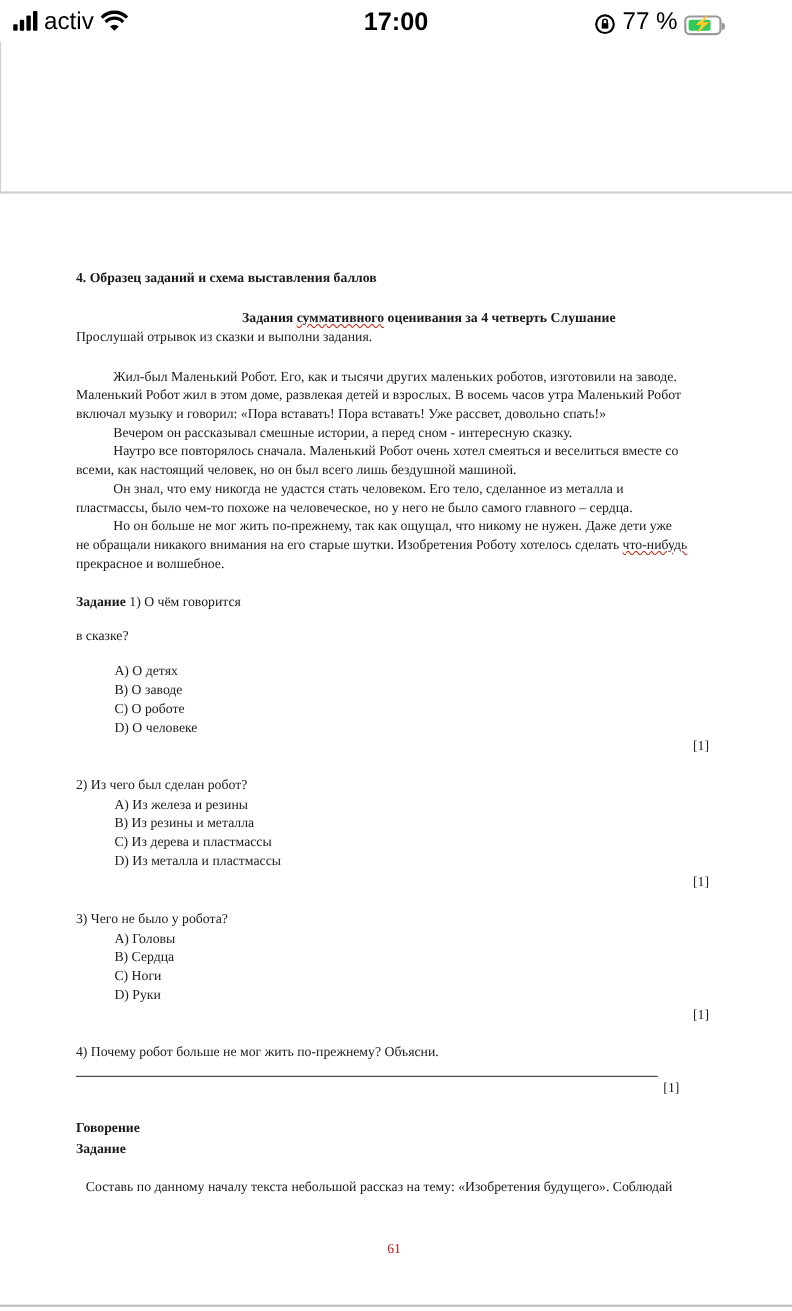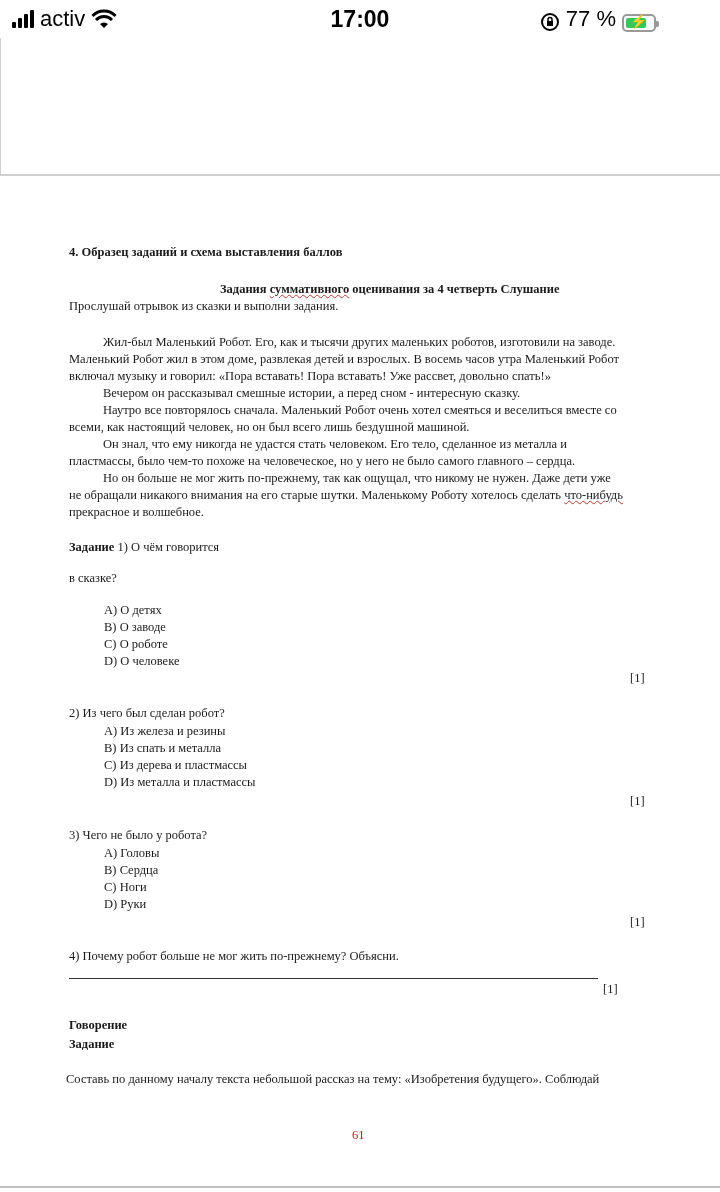--- a/index.html
+++ b/index.html
@@ -66,48 +66,48 @@
   <div>
     <div class="t" style="left:103px; top:156px;">Жил-был Маленький Робот. Его, как и тысячи других маленьких роботов, изготовили на заводе.</div>
     <div class="t" style="left:69px; top:173px;">Маленький Робот жил в этом доме, развлекая детей и взрослых. В восемь часов утра Маленький Робот</div>
     <div class="t" style="left:69px; top:190px;">включал музыку и говорил: «Пора вставать! Пора вставать! Уже рассвет, довольно спать!»</div>
     <div class="t" style="left:103px; top:207px;">Вечером он рассказывал смешные истории, а перед сном - интересную сказку.</div>
     <div class="t" style="left:103px; top:224px;">Наутро все повторялось сначала. Маленький Робот очень хотел смеяться и веселиться вместе со</div>
     <div class="t" style="left:69px; top:241px;">всеми, как настоящий человек, но он был всего лишь бездушной машиной.</div>
     <div class="t" style="left:103px; top:258px;">Он знал, что ему никогда не удастся стать человеком. Его тело, сделанное из металла и</div>
     <div class="t" style="left:69px; top:275px;">пластмассы, было чем-то похоже на человеческое, но у него не было самого главного – сердца.</div>
     <div class="t" style="left:103px; top:292px;">Но он больше не мог жить по-прежнему, так как ощущал, что никому не нужен. Даже дети уже</div>
-    <div class="t" style="left:69px; top:309px;"><span>не обращали никакого внимания на его старые шутки. Маленькому Роботу хотелось сделать </span><span class="squig">что-нибудь</span></div>
+    <div class="t" style="left:69px; top:309px;"><span>не обращали никакого внимания на его старые шутки. Изобретения Роботу хотелось сделать </span><span class="squig">что-нибудь</span></div>
     <div class="t" style="left:69px; top:326px;">прекрасное и волшебное.</div>
   </div>
 
   <div class="t" style="left:69px; top:361px;"><span class="b">Задание</span><span> 1) О чём говорится</span></div>
   <div class="t" style="left:69px; top:392px;">в сказке?</div>
   <div class="t" style="left:104px; top:424px;">A) О детях</div>
   <div class="t" style="left:104px; top:441px;">B) О заводе</div>
   <div class="t" style="left:104px; top:458px;">C) О роботе</div>
   <div class="t" style="left:104px; top:475px;">D) О человеке</div>
   <div class="t" style="left:630px; top:492px;">[1]</div>
 
   <div class="t" style="left:69px; top:527px;">2) Из чего был сделан робот?</div>
   <div class="t" style="left:104px; top:545px;">A) Из железа и резины</div>
-  <div class="t" style="left:104px; top:562px;">B) Из спать и металла</div>
+  <div class="t" style="left:104px; top:562px;">B) Из резины и металла</div>
   <div class="t" style="left:104px; top:579px;">C) Из дерева и пластмассы</div>
   <div class="t" style="left:104px; top:596px;">D) Из металла и пластмассы</div>
   <div class="t" style="left:630px; top:615px;">[1]</div>
 
   <div class="t" style="left:69px; top:649px;">3) Чего не было у робота?</div>
   <div class="t" style="left:104px; top:667px;">A) Головы</div>
   <div class="t" style="left:104px; top:684px;">B) Сердца</div>
   <div class="t" style="left:104px; top:701px;">C) Ноги</div>
   <div class="t" style="left:104px; top:718px;">D) Руки</div>
   <div class="t" style="left:630px; top:736px;">[1]</div>
 
   <div class="t" style="left:69px; top:770px;">4) Почему робот больше не мог жить по-прежнему? Объясни.</div>
   <div style="position:absolute; left:69px; top:800px; width:529px; border-bottom:1px solid #333;"></div>
   <div class="t" style="left:603px; top:803px;">[1]</div>
 
   <div class="t b" style="left:69px; top:839px;">Говорение</div>
   <div class="t b" style="left:69px; top:858px;">Задание</div>
-  <div class="t" style="left:66px; top:893px;">Составь по данному началу текста небольшой рассказ на тему: «Изобретения будущего». Соблюдай</div>
+  <div class="t" style="left:78px; top:893px;">Составь по данному началу текста небольшой рассказ на тему: «Изобретения будущего». Соблюдай</div>
 
   <div class="t pagenum" style="left:352px; top:949px;">61</div>
 </div>
 
 </body></html>

